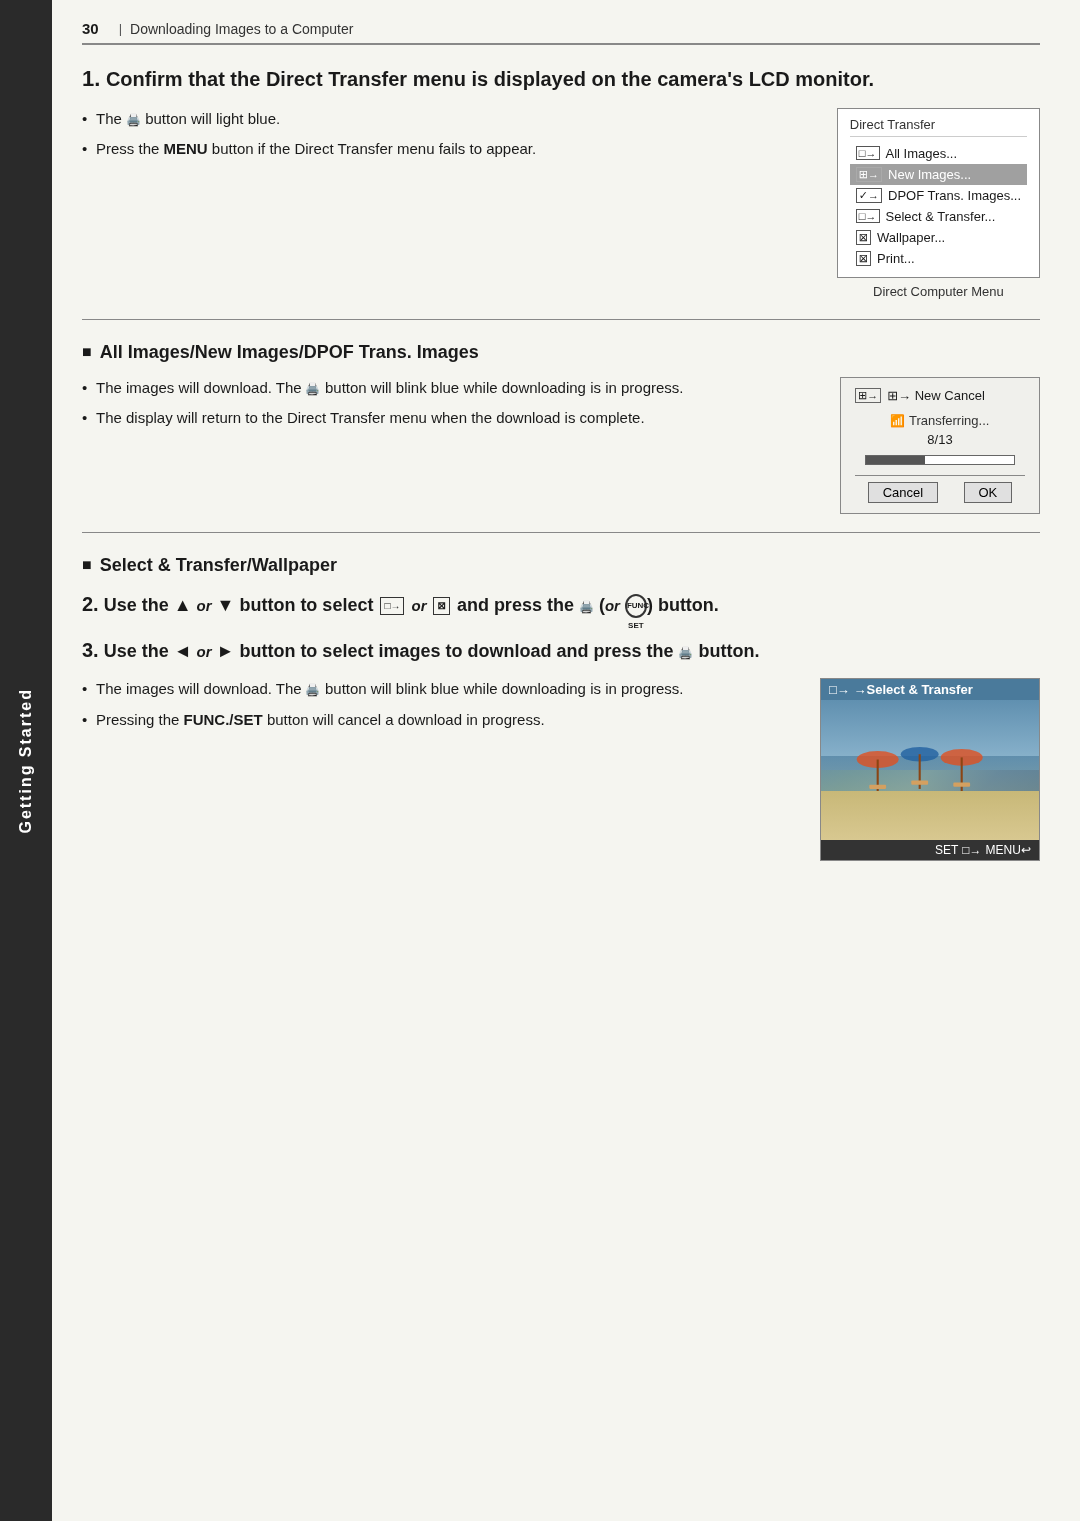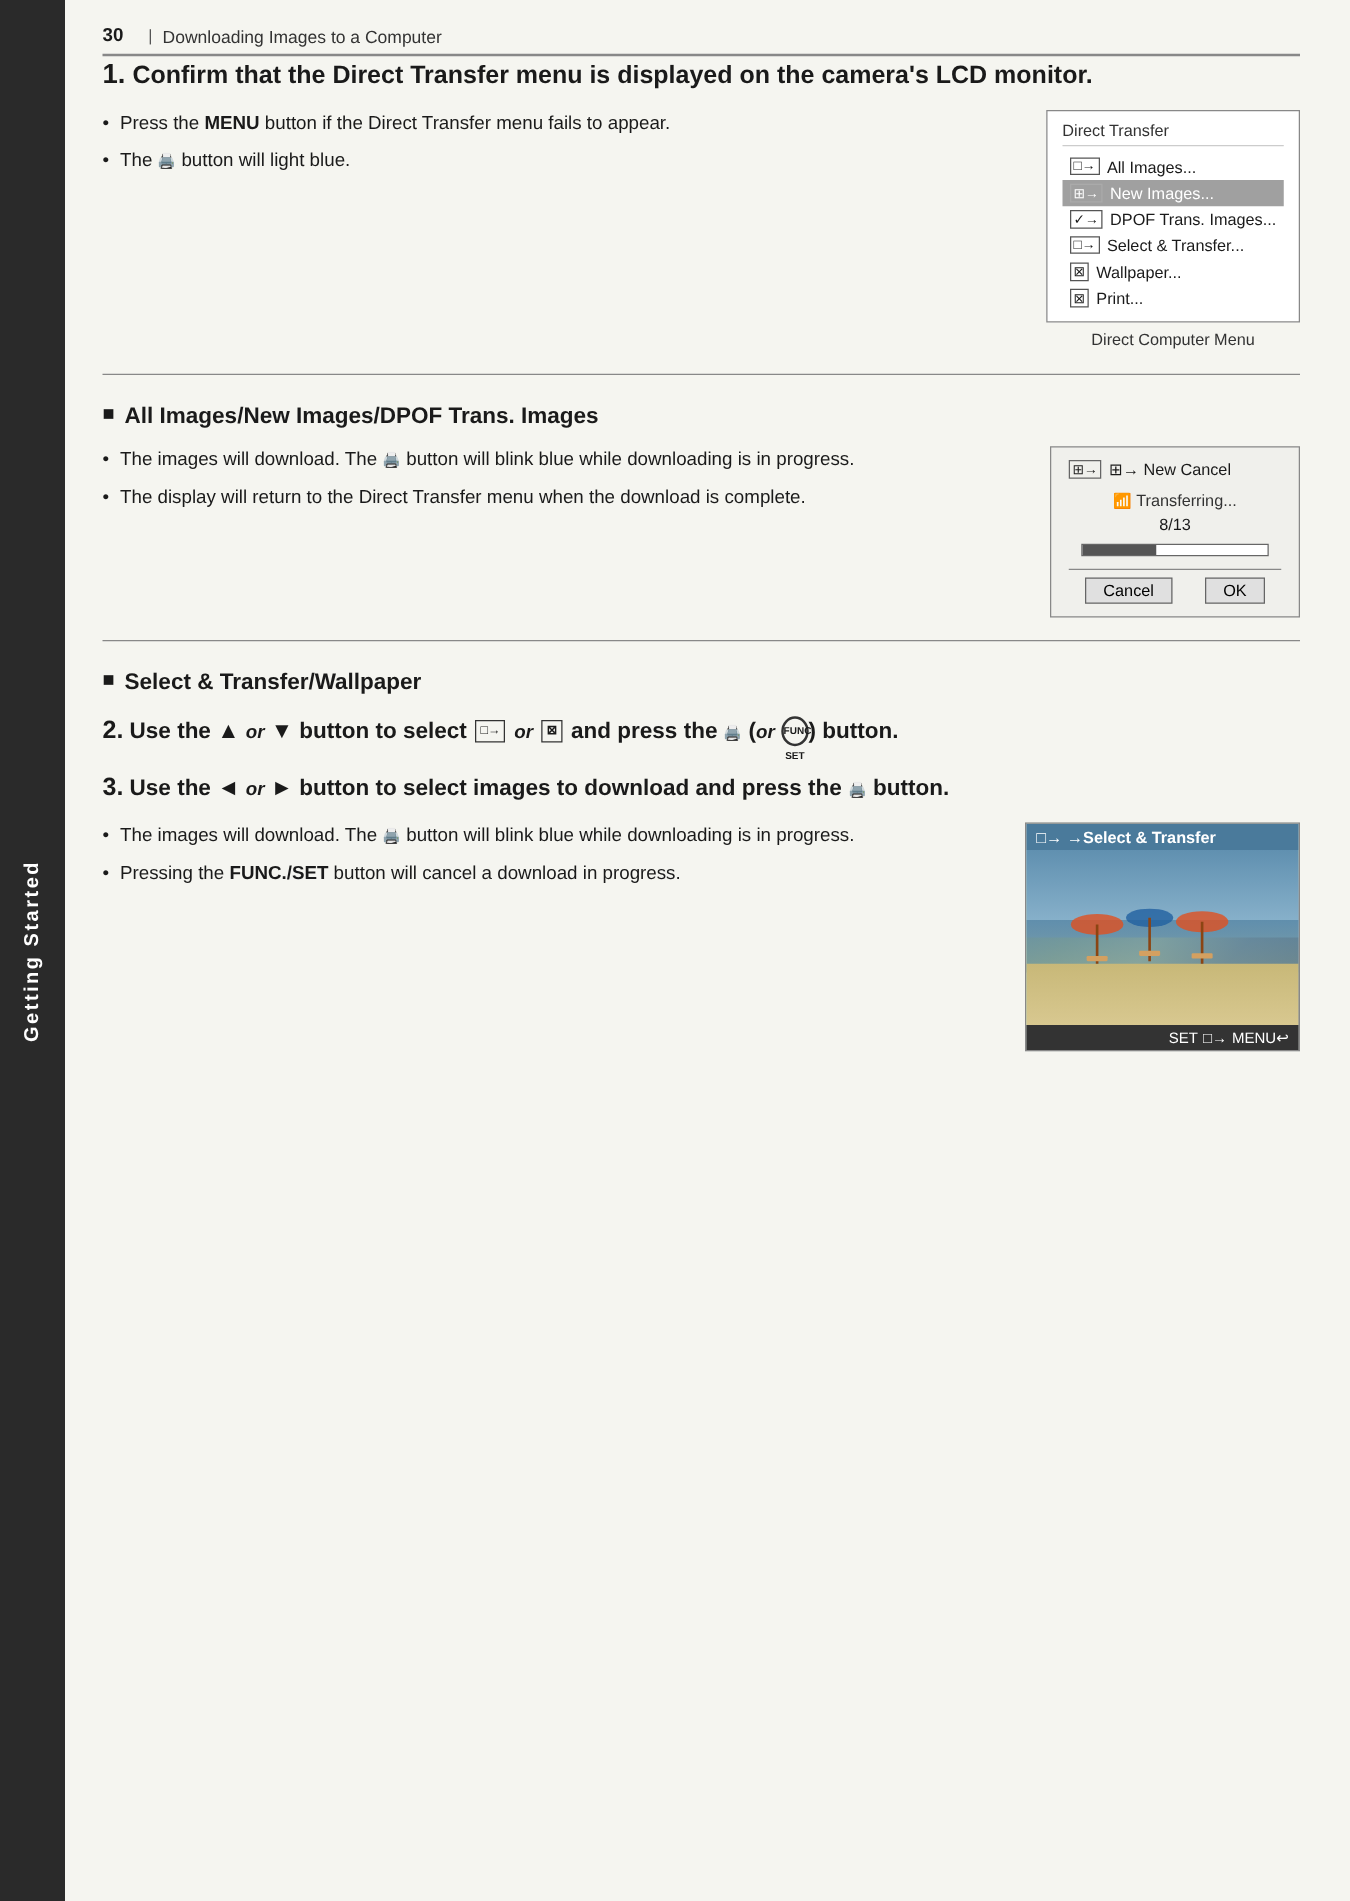--- a/index.html
+++ b/index.html
@@ -39,20 +39,21 @@
       margin-left: 52px;
       padding: 20px 40px 40px 30px;
     }
 
     
     .page-header {
       display: flex;
       align-items: center;
       border-bottom: 2px solid #888;
       padding-bottom: 6px;
+      margin-bottom: 20px;
     }
     .page-number {
       font-size: 15px;
       font-weight: bold;
       margin-right: 12px;
     }
     .page-title-header {
       font-size: 14px;
       color: #333;
     }
@@ -349,24 +350,24 @@
 
   <div class="step-1">
     <div class="step-heading">
       <span style="font-size:22px;">1.</span>
       <span>Confirm that the Direct Transfer menu is displayed on the camera's LCD monitor.</span>
     </div>
     <div class="step-1-content">
       <div class="step-1-text">
         <ul class="bullet-list">
           <li>
-            Press the <span class="bold">MENU</span> button if the Direct Transfer menu fails to appear.
+            The <span class="icon-camera">🖨️</span> button will light blue.
           </li>
           <li>
-            The <span class="icon-camera">🖨️</span> button will light blue.
+            Press the <span class="bold">MENU</span> button if the Direct Transfer menu fails to appear.
           </li>
         </ul>
       </div>
       <div>
         <div class="camera-screen">
           <div class="camera-screen-title">Direct Transfer</div>
           <div class="camera-menu-item">
             <span style="font-size:11px;border:1px solid #555;padding:0 2px;">□→</span>
             <span>All Images...</span>
           </div>

